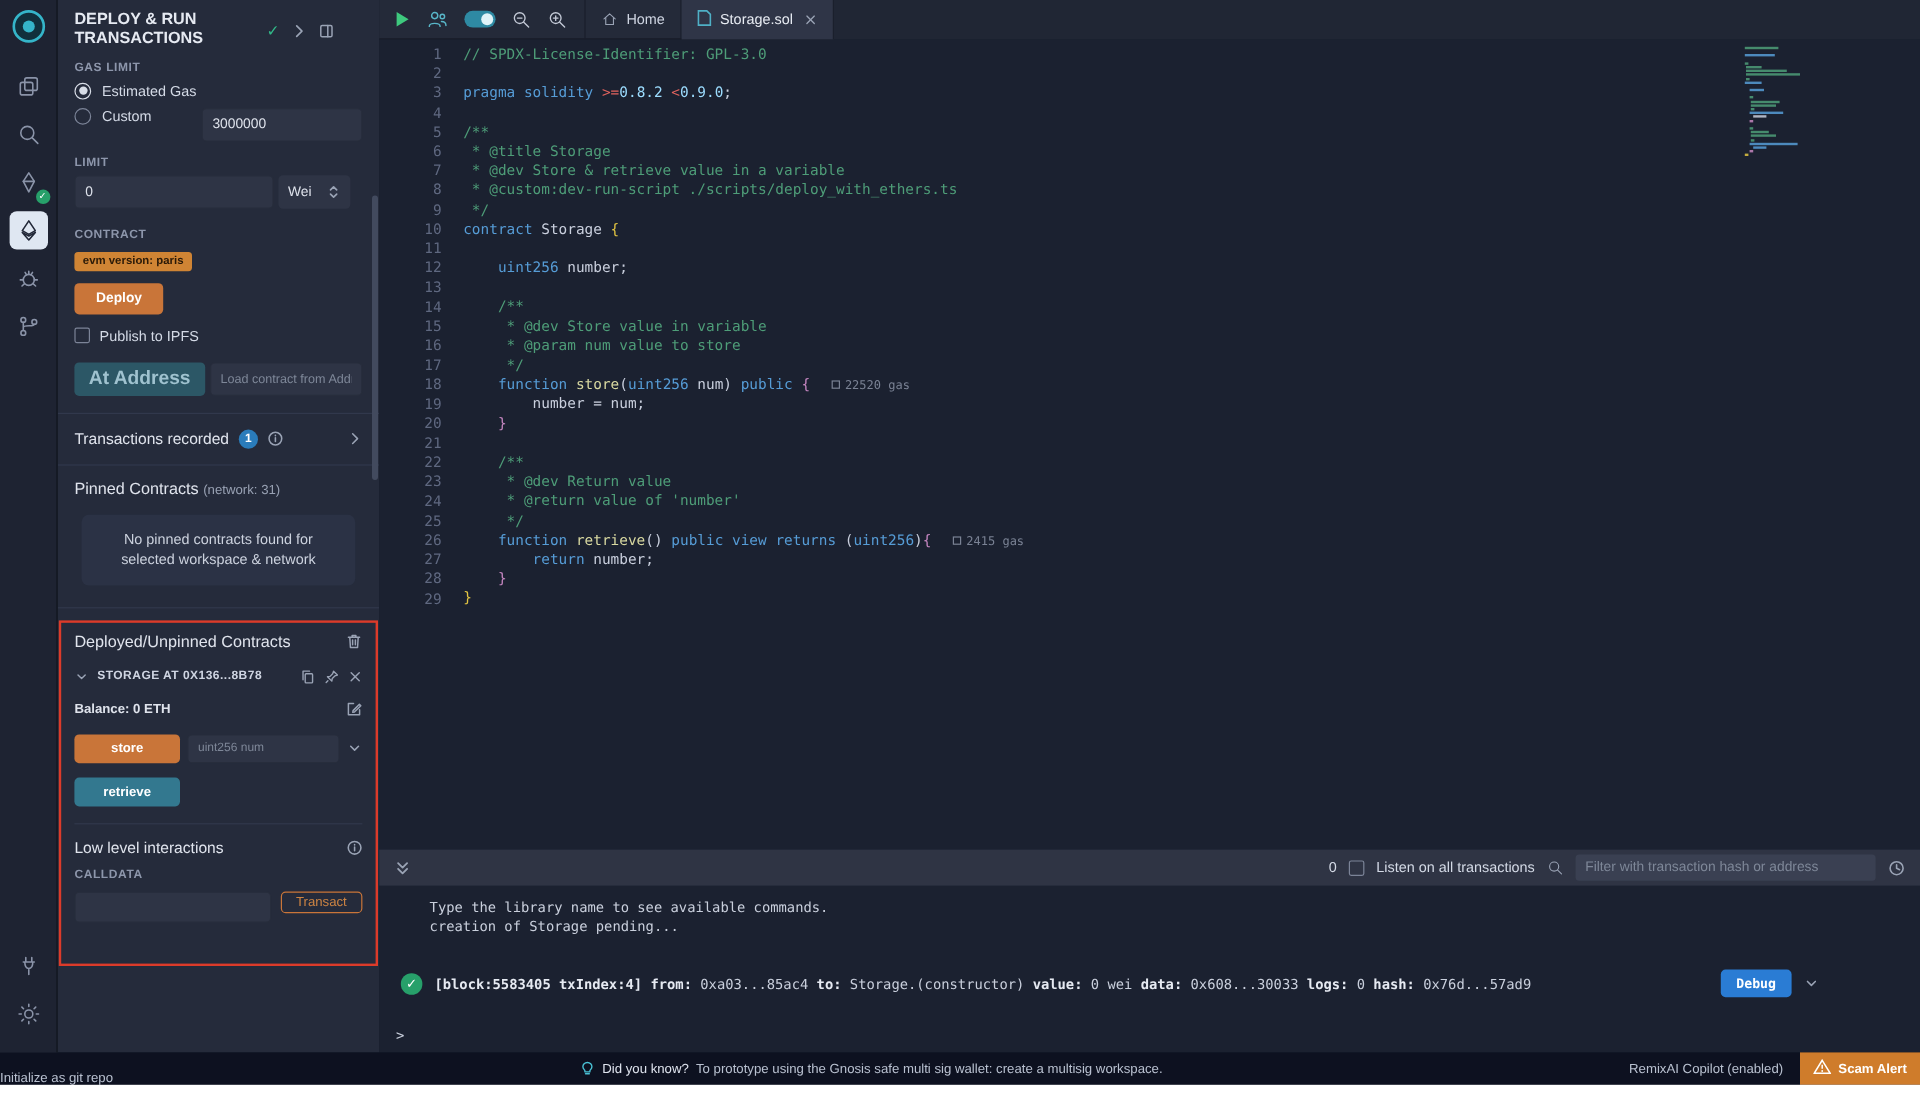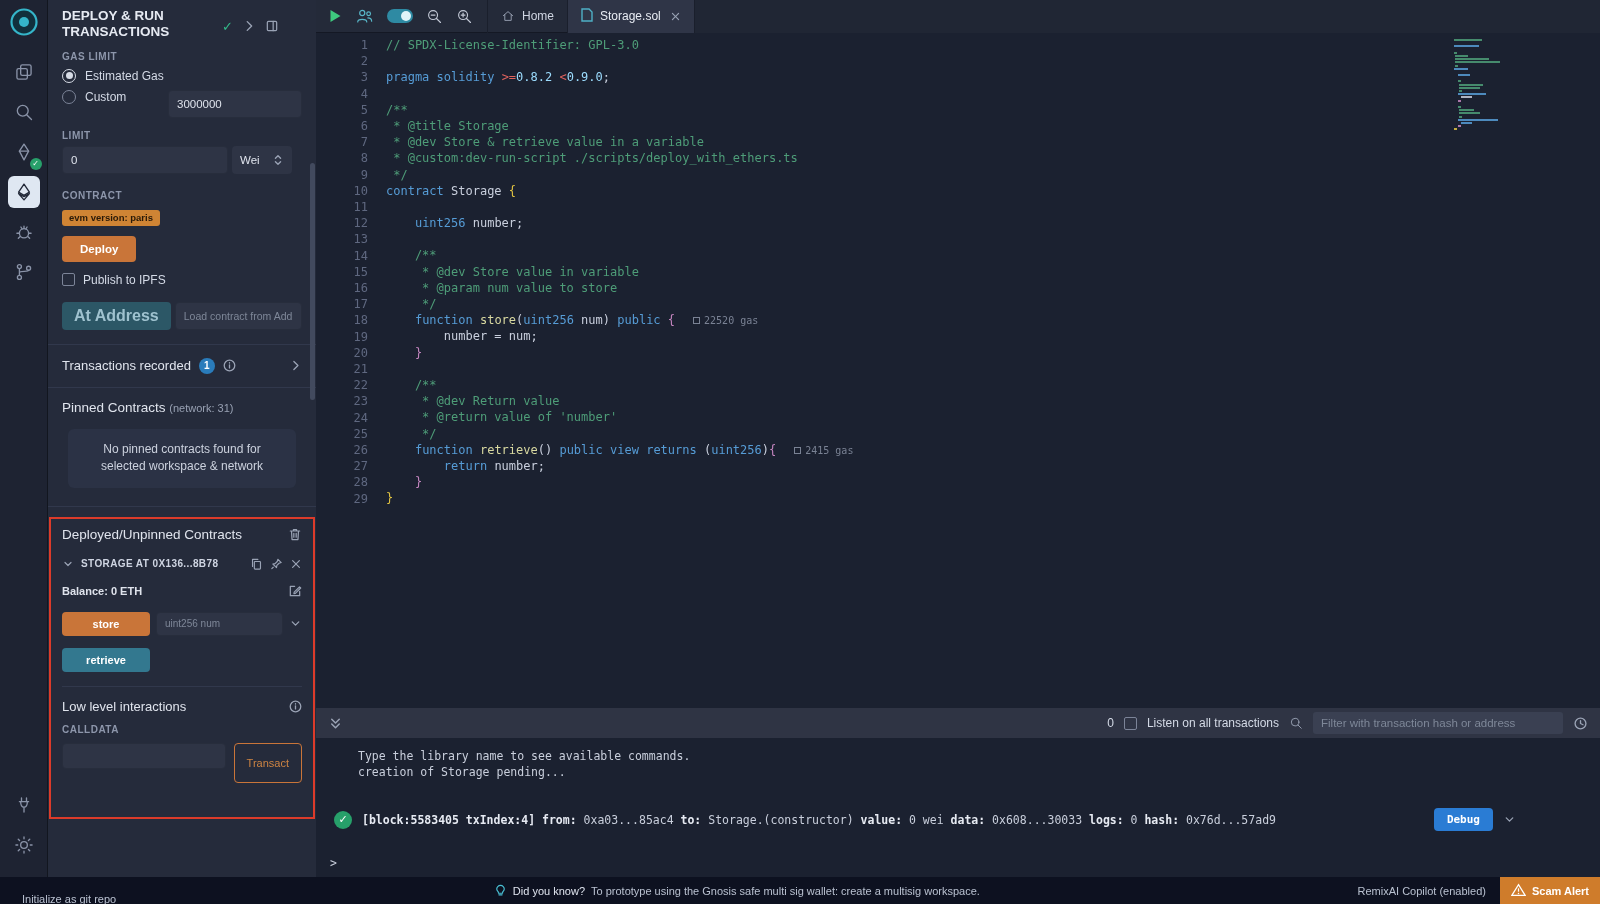--- a/index.html
+++ b/index.html
@@ -70,21 +70,21 @@
   .store-row{display:flex;align-items:center;gap:6px;margin-top:14px;}
   .btn-store{width:88px;background:#c97539;border:none;border-radius:4px;color:#fff;font-size:11px;font-weight:600;height:24px;}
   .store-input{flex:1;min-width:0;height:24px;font-size:10px;}
   .btn-retrieve{display:block;width:88px;margin-top:12px;background:#33788f;border:none;border-radius:4px;color:#fff;
     font-size:11px;font-weight:600;height:24px;}
   .inner-div{height:1px;background:#31384c;margin-top:14px;}
   .lowlevel-row{display:flex;align-items:center;margin-top:12px;font-size:13px;color:#e0e4ed;}
   .calldata-row{display:flex;gap:8px;margin-top:8px;}
   .calldata-input{flex:1;min-width:0;height:26px;}
   .btn-transact{background:transparent;border:1px solid #c97539;border-radius:4px;color:#cd8443;font-size:11px;
-    height:40px;padding:0 12px;}
+    height:18px;padding:0 12px;}
   #sp-scrollbar{position:absolute;right:1px;top:163px;width:5px;height:237px;background:#424a5e;border-radius:3px;}
 
   
   #main{position:absolute;left:316px;top:0;width:1284px;height:877px;background:#1b2130;}
   #edtoolbar{height:33px;background:#242a39;border-bottom:1px solid #141824;display:flex;align-items:center;}
   .tb-icon{margin-left:13px;color:#c3c9d6;display:flex;align-items:center;cursor:pointer;}
   .tb-teal{color:#58b6c8;}
   .toggle{margin-left:13px;width:26px;height:14px;border-radius:8px;background:#2e8aa3;position:relative;cursor:pointer;}
   .toggle .knob{position:absolute;right:2px;top:2px;width:10px;height:10px;border-radius:50%;background:#dff3f8;}
   .tb-sep{width:1px;height:33px;background:#1a1f2c;margin-left:14px;}
@@ -117,21 +117,21 @@
   .tx-text{flex:1;white-space:nowrap;overflow:hidden;}
   .tx-b{font-weight:bold;color:#e6eaf2;}
   .tx-r{color:#c9cfdc;}
   .btn-debug{background:#2a7cd4;border:none;border-radius:4px;color:#fff;font-size:11px;font-weight:bold;height:23px;padding:0 13px;}
   .tx-caret{color:#9aa3b5;display:flex;cursor:pointer;}
   .term-prompt{margin-top:24px;padding-left:14px;}
 
   
   #statusbar{position:absolute;left:0;top:877px;width:1600px;height:27px;background:#0d1120;display:flex;align-items:center;
     font-size:11px;color:#b9c1d0;}
-  .sb-left{padding-left:22px;margin-top:16px;}
+  .sb-left{padding-left:0;margin-top:16px;}
   .sb-center{flex:1;display:flex;align-items:center;justify-content:center;gap:6px;}
   .sb-bold{font-weight:normal;color:#dfe4ee;}
   .sb-right{display:flex;align-items:center;gap:14px;}
   .scam{height:27px;background:#cf7c2b;color:#fff;display:flex;align-items:center;gap:6px;padding:0 11px;font-weight:bold;}
   #whitestrip{position:absolute;left:0;top:904px;width:1600px;height:16px;background:#ffffff;}
 </style>
 </head>
 <body>
 
 <div id="app">

